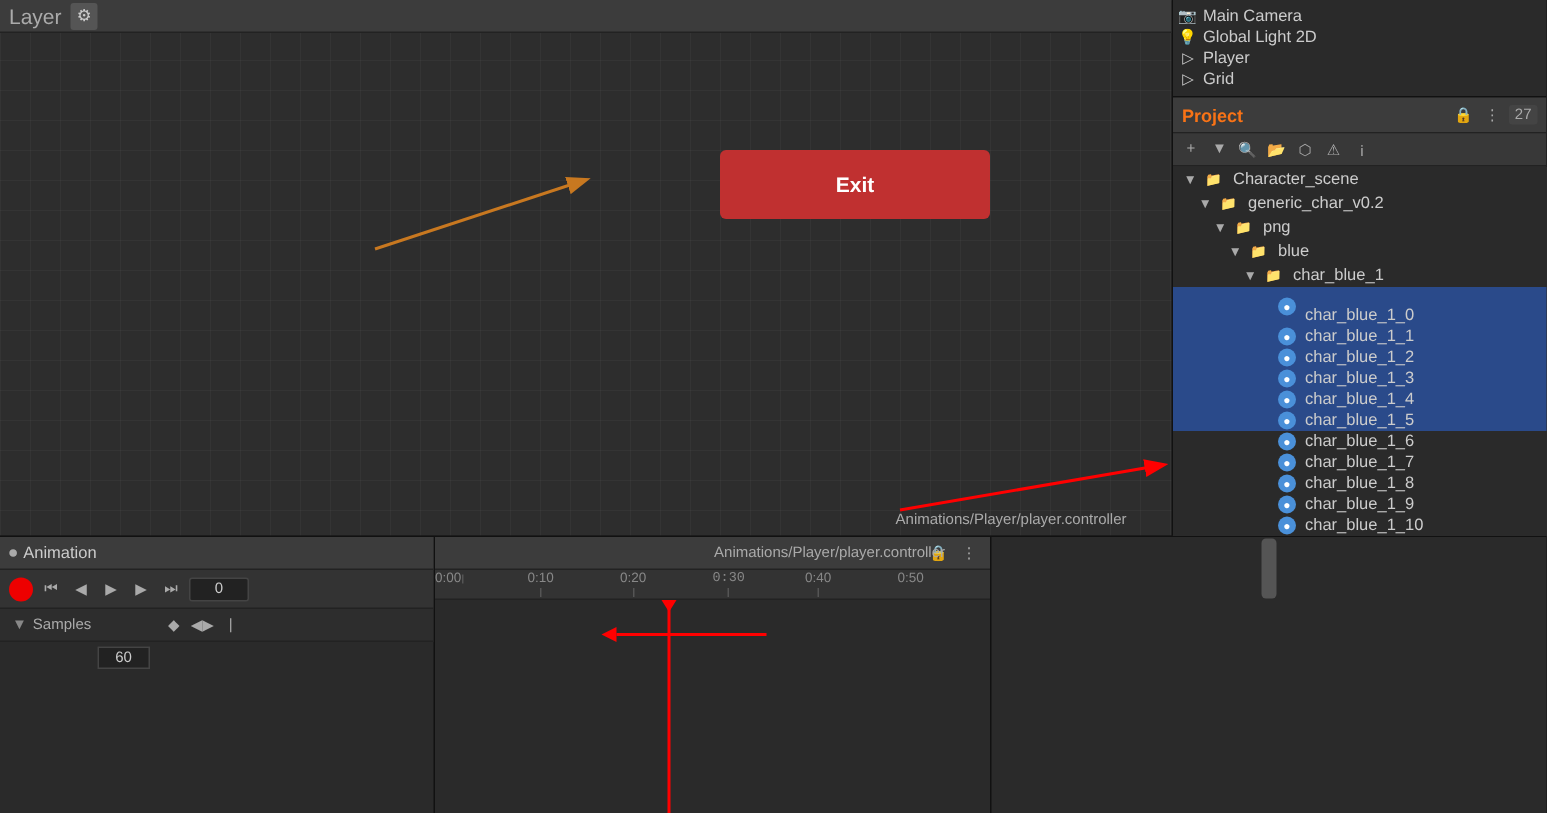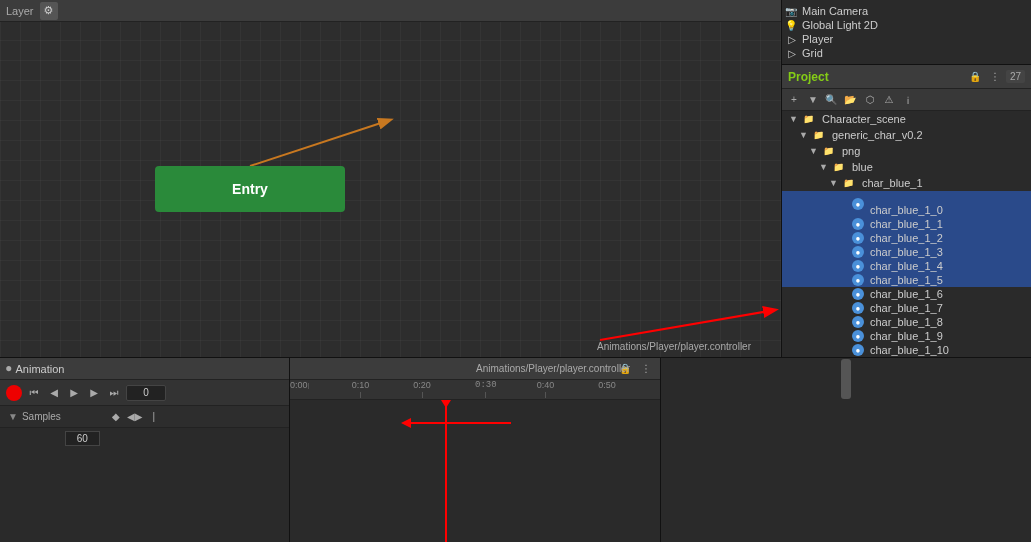--- a/index.html
+++ b/index.html
@@ -42,21 +42,21 @@
       display: flex;
       align-items: center;
       padding: 0 6px;
       gap: 6px;
       z-index: 10;
       border-bottom: 1px solid #222;
     }
 
     .animator-toolbar span {
       color: #aaa;
-      font-size: 11px;
+      font-size: 14px;
     }
 
     .gear-icon-btn {
       width: 18px;
       height: 18px;
       background: #555;
       border-radius: 2px;
       display: flex;
       align-items: center;
       justify-content: center;
@@ -128,21 +128,21 @@
       height: 24px;
       background: #3c3c3c;
       display: flex;
       align-items: center;
       padding: 0 6px;
       gap: 4px;
       border-bottom: 1px solid #222;
     }
 
     .project-title {
-      color: #84cc16;
+      color: #f97316;
       font-size: 12px;
       font-weight: bold;
     }
 
     .project-toolbar-icons {
       display: flex;
       align-items: center;
       gap: 3px;
       margin-left: auto;
     }
@@ -396,24 +396,24 @@
         <marker id="arrowhead-orange" markerWidth="8" markerHeight="6" refX="6" refY="3" orient="auto">
           <polygon points="0 0, 8 3, 0 6" fill="#c87820"></polygon>
         </marker>
       </defs>
 
       <line x1="250" y1="166" x2="390" y2="120" stroke="#c87820" stroke-width="2" marker-end="url(#arrowhead-orange)"></line>
     </svg>
 
 
 
-
-    <div class="state-node" style="left:155px; top:166px; width:190px; height:46px; background:#2a8a3a;">
-      <span>Entry</span>
-    </div>
+    <div class="state-node" style="left:480px; top:100px; width:180px; height:46px; background:#c03030;">
+      <span>Exit</span>
+    </div>
+
 
     <svg style="position:absolute; top:0; left:0; width:100%; height:100%; pointer-events:none;">
       <defs>
         <marker id="arrowhead-red" markerWidth="8" markerHeight="6" refX="6" refY="3" orient="auto">
           <polygon points="0 0, 8 3, 0 6" fill="red"></polygon>
         </marker>
       </defs>
       <line x1="600" y1="340" x2="775" y2="310" stroke="red" stroke-width="2" marker-end="url(#arrowhead-red)"></line>
     </svg>
 

